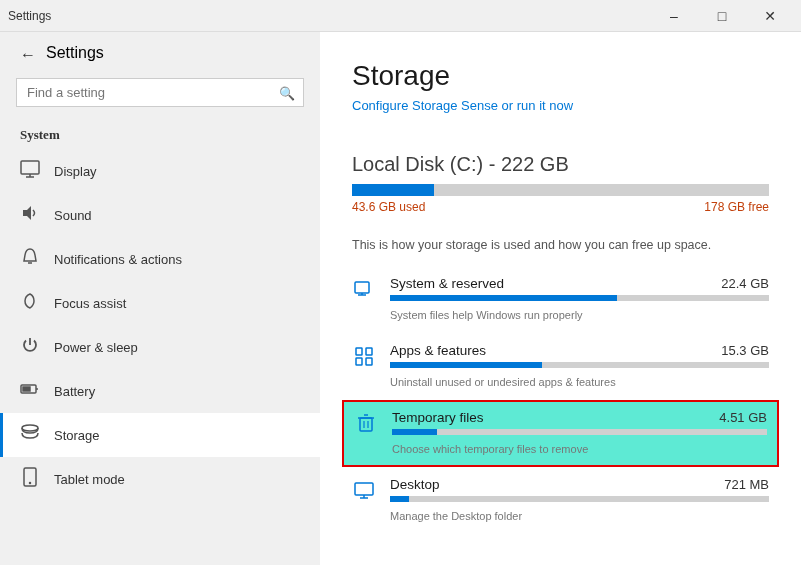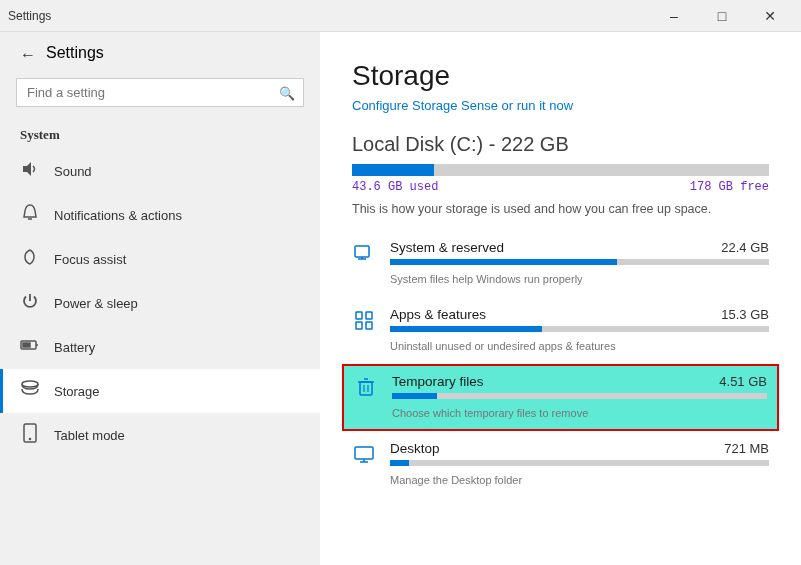--- a/index.html
+++ b/index.html
@@ -137,21 +137,21 @@
       font-size: 28px;
       font-weight: 300;
       color: #1a1a1a;
       margin-bottom: 4px;
     }
     .configure-link {
       color: #0078d7;
       font-size: 13px;
       cursor: pointer;
       text-decoration: none;
-      margin-bottom: 4px;
+      margin-bottom: 24px;
       display: inline-block;
     }
     .disk-section-title {
       font-size: 20px;
       font-weight: 400;
       color: #404040;
       margin: 16px 0 8px 0;
     }
     .disk-bar-wrap {
       width: 100%;
@@ -166,23 +166,22 @@
     }
     .disk-bar-fill {
       height: 100%;
       background: #0078d7;
       border-radius: 0;
     }
     .disk-bar-labels {
       display: flex;
       justify-content: space-between;
       font-size: 12px;
-      color: #6d28d9;
-      margin-bottom: 8px;
-      font-family: Liberation Mono, monospace;
+      color: #c2410c;
+      margin-bottom: 24px;
     }
     .disk-description {
       font-size: 12.5px;
       color: #555;
       margin-bottom: 14px;
     }
 
     
     .storage-item {
       display: flex;
@@ -264,20 +263,28 @@
     </div>
 
     <div class="sidebar-search">
       <input type="text" placeholder="Find a setting" style="">
       <span class="search-icon-wrap">🔍</span>
     </div>
 
     <div class="sidebar-section-label">System</div>
 
     <div id="sidebar-items">
+        <div class="sidebar-item">
+    <span class="sidebar-icon"><svg viewBox="0 0 20 20" fill="none" stroke="#555" stroke-width="1.5">
+              <rect x="1" y="2" width="18" height="13" rx="1"></rect>
+              <line x1="6" y1="18" x2="14" y2="18"></line>
+              <line x1="10" y1="15" x2="10" y2="18"></line>
+            </svg></span>
+    <span>Display</span>
+  </div>
         <div class="sidebar-item">
     <span class="sidebar-icon"><svg viewBox="0 0 20 20" fill="#555">
               <polygon points="3,7 7,7 11,3 11,17 7,13 3,13"></polygon>
               <path d="M13 7 Q16 10 13 13" stroke="#555" stroke-width="1.5" fill="none"></path>
             </svg></span>
     <span>Sound</span>
   </div>
         <div class="sidebar-item">
     <span class="sidebar-icon"><svg viewBox="0 0 20 20" fill="none" stroke="#555" stroke-width="1.5">
               <path d="M10 2 Q14 2 15 8 L16 14 H4 L5 8 Q6 2 10 2"></path>

